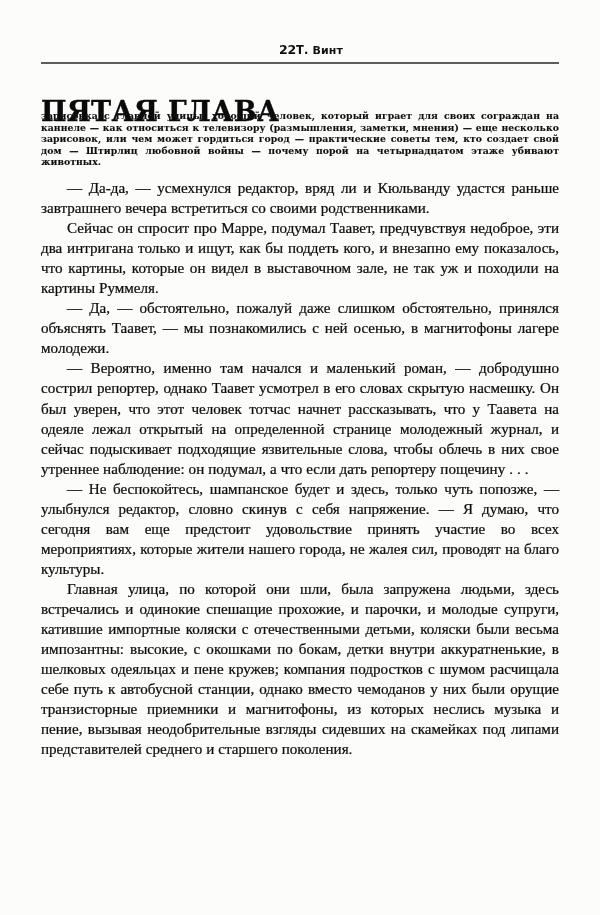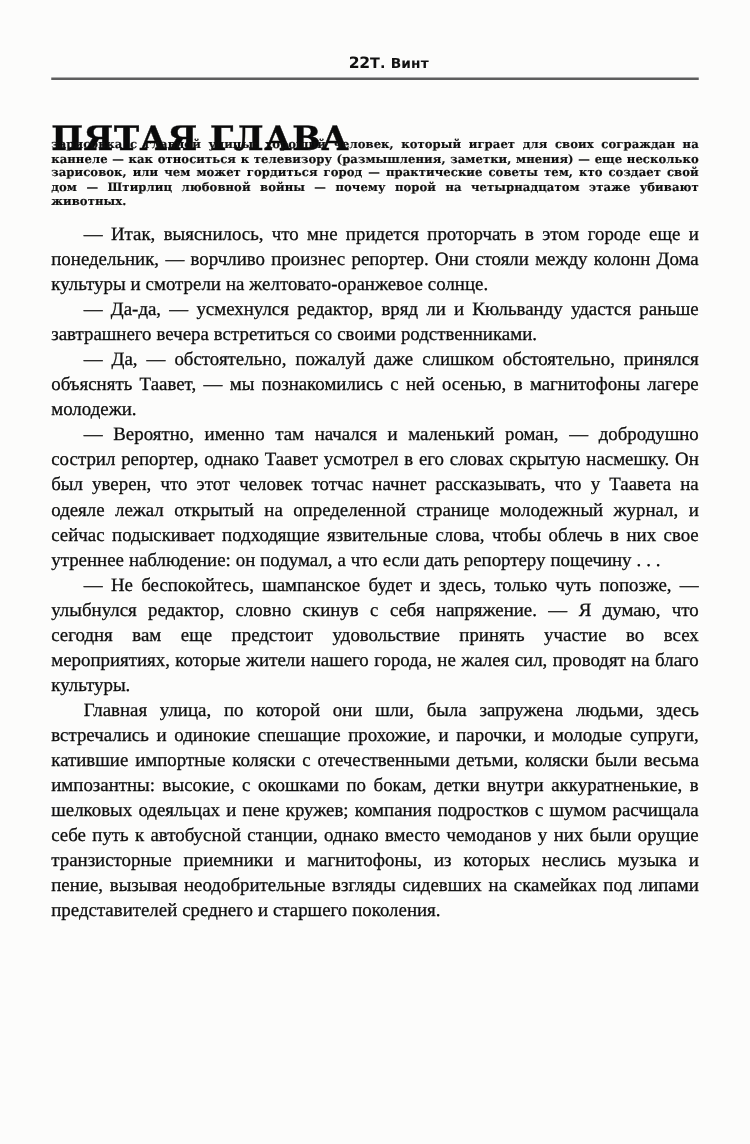--- a/index.html
+++ b/index.html
@@ -122,22 +122,22 @@
     <span class="author"><span class="initial">Т.</span>&nbsp;<span class="surname">Винт</span></span>
   </div>
 
   <div class="head-rule"></div>
 
   <h1 class="chapter-title">ПЯТАЯ ГЛАВА</h1>
 
   <div class="epigraph">зарисовка с главной улицы: хороший человек, который играет для своих сограждан на каннеле — как относиться к телевизору (размышления, заметки, мнения) — еще несколько зарисовок, или чем может гордиться город — практические советы тем, кто создает свой дом — Штирлиц любовной войны — почему порой на четырнадцатом этаже убивают животных.</div>
 
   <div class="body-text">
-    <p>— Итак, выяснилось, что мне придется проторчать в этом городе еще и понедельник, — ворчливо произнес репортер. Они стояли между колонн Дома культуры и смотрели на желтовато-оранжевое солнце.</p>
     <p>— Да-да, — усмехнулся редактор, вряд ли и Кюльванду удастся раньше завтрашнего вечера встретиться со своими родственниками.</p>
+    <p>Сейчас он спросит про Марре, подумал Таавет, предчувствуя недоброе, эти два интригана только и ищут, как бы поддеть кого, и внезапно ему показалось, что картины, которые он видел в выставочном зале, не так уж и походили на картины Руммеля.</p>
     <p>— Да, — обстоятельно, пожалуй даже слишком обстоятельно, принялся объяснять Таавет, — мы познакомились с ней осенью, в магнитофоны лагере молодежи.</p>
     <p>— Вероятно, именно там начался и маленький роман, — добродушно сострил репортер, однако Таавет усмотрел в его словах скрытую насмешку. Он был уверен, что этот человек тотчас начнет рассказывать, что у Таавета на одеяле лежал открытый на определенной странице молодежный журнал, и сейчас подыскивает подходящие язвительные слова, чтобы облечь в них свое утреннее наблюдение: он подумал, а что если дать репортеру пощечину . . .</p>
     <p>— Не беспокойтесь, шампанское будет и здесь, только чуть попозже, — улыбнулся редактор, словно скинув с себя напряжение. — Я думаю, что сегодня вам еще предстоит удовольствие принять участие во всех мероприятиях, которые жители нашего города, не жалея сил, проводят на благо культуры.</p>
     <p>Главная улица, по которой они шли, была запружена людьми, здесь встречались и одинокие спешащие прохожие, и парочки, и молодые супруги, катившие импортные коляски с отечественными детьми, коляски были весьма импозантны: высокие, с окошками по бокам, детки внутри аккуратненькие, в шелковых одеяльцах и пене кружев; компания подростков с шумом расчищала себе путь к автобусной станции, однако вместо чемоданов у них были орущие транзисторные приемники и магнитофоны, из которых неслись музыка и пение, вызывая неодобрительные взгляды сидевших на скамейках под липами представителей среднего и старшего поколения.</p>
 
   </div>
 
 </div>
 
 </body></html>

